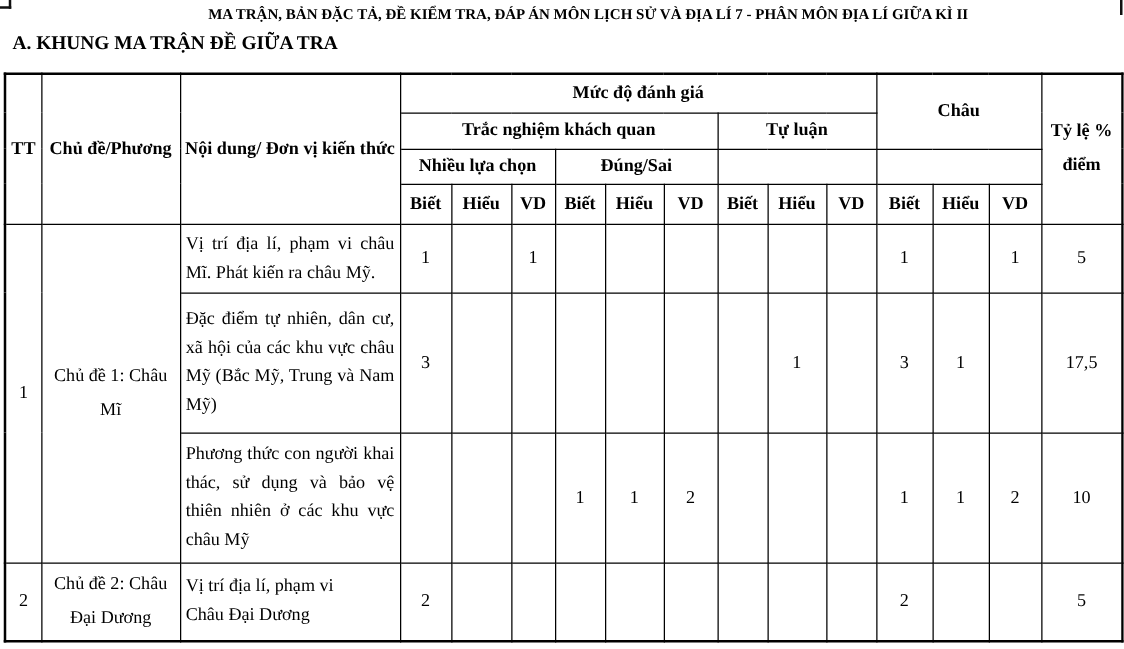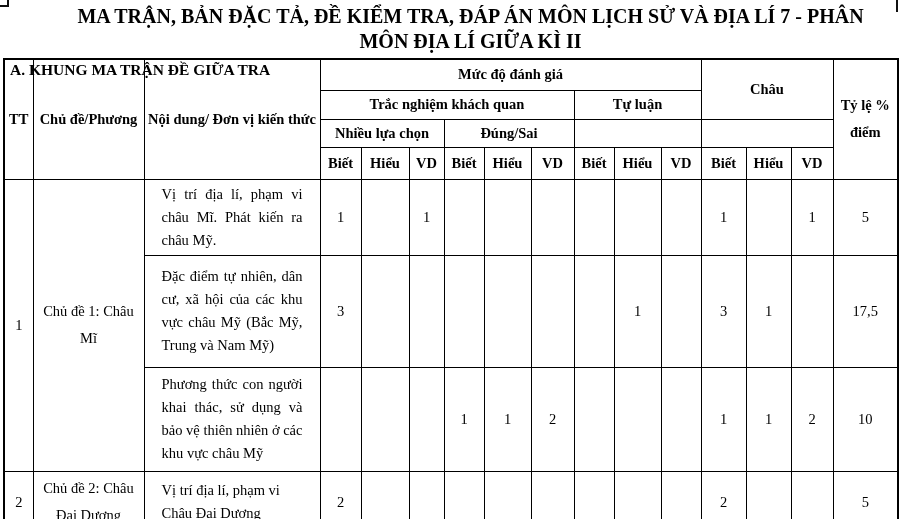--- a/index.html
+++ b/index.html
@@ -8,21 +8,21 @@
     background:#ffffff;
     color:#000;
     font-family:"Liberation Serif", serif;
     overflow:hidden;
     position:relative;
   }
   .title {
     padding:4px 20px 0 62px;
     text-align:center;
     font-weight:bold;
-    font-size:20px;
+    font-size:12px;
     line-height:1.25;
   }
   .subtitle {
     margin-top:7px;
     padding-left:10px;
     font-weight:bold;
     font-size:15.5px;
   }
   table.matrix {
     position:absolute;
@@ -35,21 +35,21 @@
   td {
     border:1px solid #000;
     vertical-align:middle;
     font-size:14.5px;
     overflow:hidden;
     padding:1px 2px;
   }
   .b { font-weight:bold; }
   .c { text-align:center; }
   td.content {
-    padding:3px 17px;
+    padding:3px 4px;
     text-align:justify;
     white-space:pre-line;
     line-height:23px;
   }
   td.topic { line-height:1.85; padding:2px 4px; }
   td.percent-h { line-height:1.85; }
   tr.hr1 { height:31px; }
   tr.hr2 { height:29px; }
   tr.hr3 { height:28px;padding-left:42px; }
   tr.hr4 { height:32px; }

